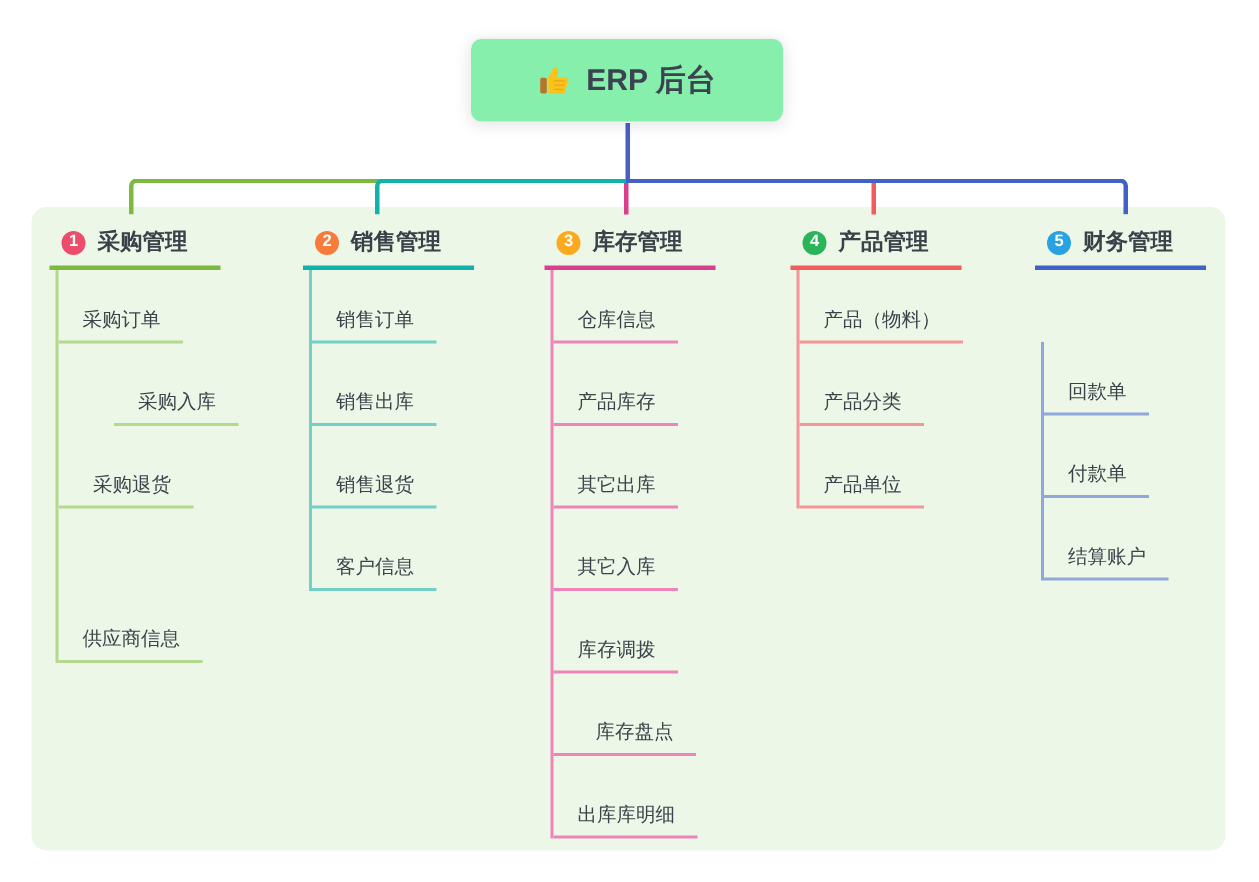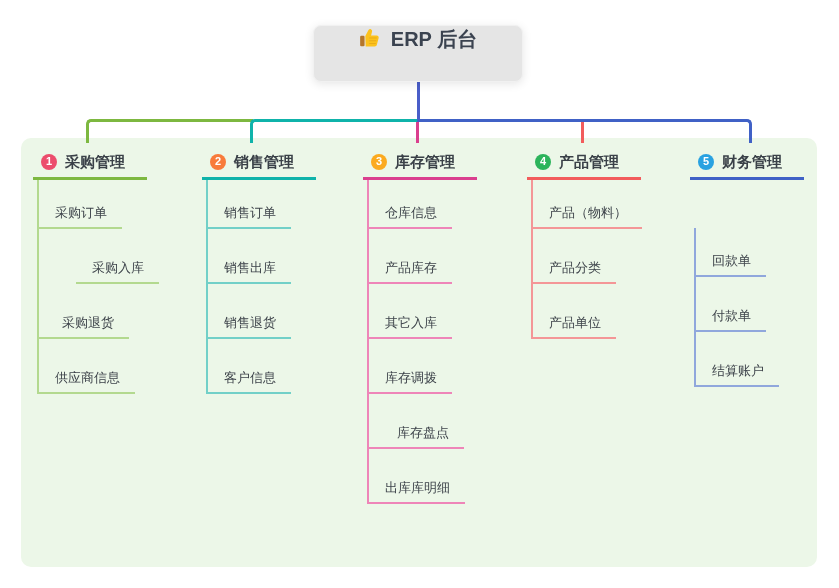--- a/index.html
+++ b/index.html
@@ -14,25 +14,25 @@
   
   .panel {
     position: absolute; left: 21px; top: 138px;
     width: 796px; height: 429px;
     border-radius: 10px;
   }
   
   .root-card {
     position: absolute; left: 313px; top: 25px;
     width: 210px; height: 57px;
-    background: #e5e5e5;
+    background: #86efac;
     border: 1px solid #f1f1f1;
     border-radius: 8px;
     box-shadow: 0 2px 10px rgba(0,0,0,0.10);
-    display: flex; justify-content: center;
+    display: flex; align-items: center; justify-content: center;
     gap: 9px;
     font-size: 20px; font-weight: 600;
     color: var(--root-text, #3b4350);
     z-index: 3;
   }
   .root-card svg { display: block; }
   
   .connector { position: absolute; z-index: 1; }
   .drop { width: 3px; }
   .root-drop { left: 417px; top: 80px; height: 42px; }
@@ -111,21 +111,21 @@
   <div id="branches">
     <div class="branch b1">
       <div class="branch-title" style="border-color: rgb(125, 184, 64);">
         <span class="badge" style="background: rgb(236, 77, 108);">1</span>
         <span class="branch-label">采购管理</span>
       </div>
       <div class="children" style="border-color: rgb(179, 217, 143);">
           <div class="child" style="border-color: rgb(179, 217, 143);">采购订单</div>
           <div class="child" style="border-color: rgb(179, 217, 143); margin-left: 37px;">采购入库</div>
           <div class="child" style="border-color: rgb(179, 217, 143); padding-left: 23px;">采购退货</div>
-          <div class="child" style="border-color: rgb(179, 217, 143);">供应商信息</div>
+          <div class="child" style="border-color: rgb(179, 217, 143); margin-top: 48px;">供应商信息</div>
         </div>
     </div>
 
     <div class="branch b2">
       <div class="branch-title" style="border-color: rgb(15, 179, 170);">
         <span class="badge" style="background: rgb(248, 123, 59);">2</span>
         <span class="branch-label">销售管理</span>
       </div>
       <div class="children" style="border-color: rgb(114, 208, 200);">
           <div class="child" style="border-color: rgb(114, 208, 200);">销售订单</div>
@@ -136,20 +136,21 @@
     </div>
 
     <div class="branch b3">
       <div class="branch-title" style="border-color: rgb(218, 63, 142);">
         <span class="badge" style="background: rgb(251, 170, 31);">3</span>
         <span class="branch-label">库存管理</span>
       </div>
       <div class="children" style="border-color: rgb(238, 133, 184);">
           <div class="child" style="border-color: rgb(238, 133, 184);">仓库信息</div>
           <div class="child" style="border-color: rgb(238, 133, 184);">产品库存</div>
+          <div class="child" style="border-color: rgb(238, 133, 184);">其它出库</div>
           <div class="child" style="border-color: rgb(238, 133, 184);">其它入库</div>
           <div class="child" style="border-color: rgb(238, 133, 184);">库存调拨</div>
           <div class="child" style="border-color: rgb(238, 133, 184); padding-left: 28px;">库存盘点</div>
           <div class="child" style="border-color: rgb(238, 133, 184);">出库库明细</div>
         </div>
     </div>
 
     <div class="branch b4">
       <div class="branch-title" style="border-color: rgb(242, 92, 92);">
         <span class="badge" style="background: rgb(44, 180, 91);">4</span>

